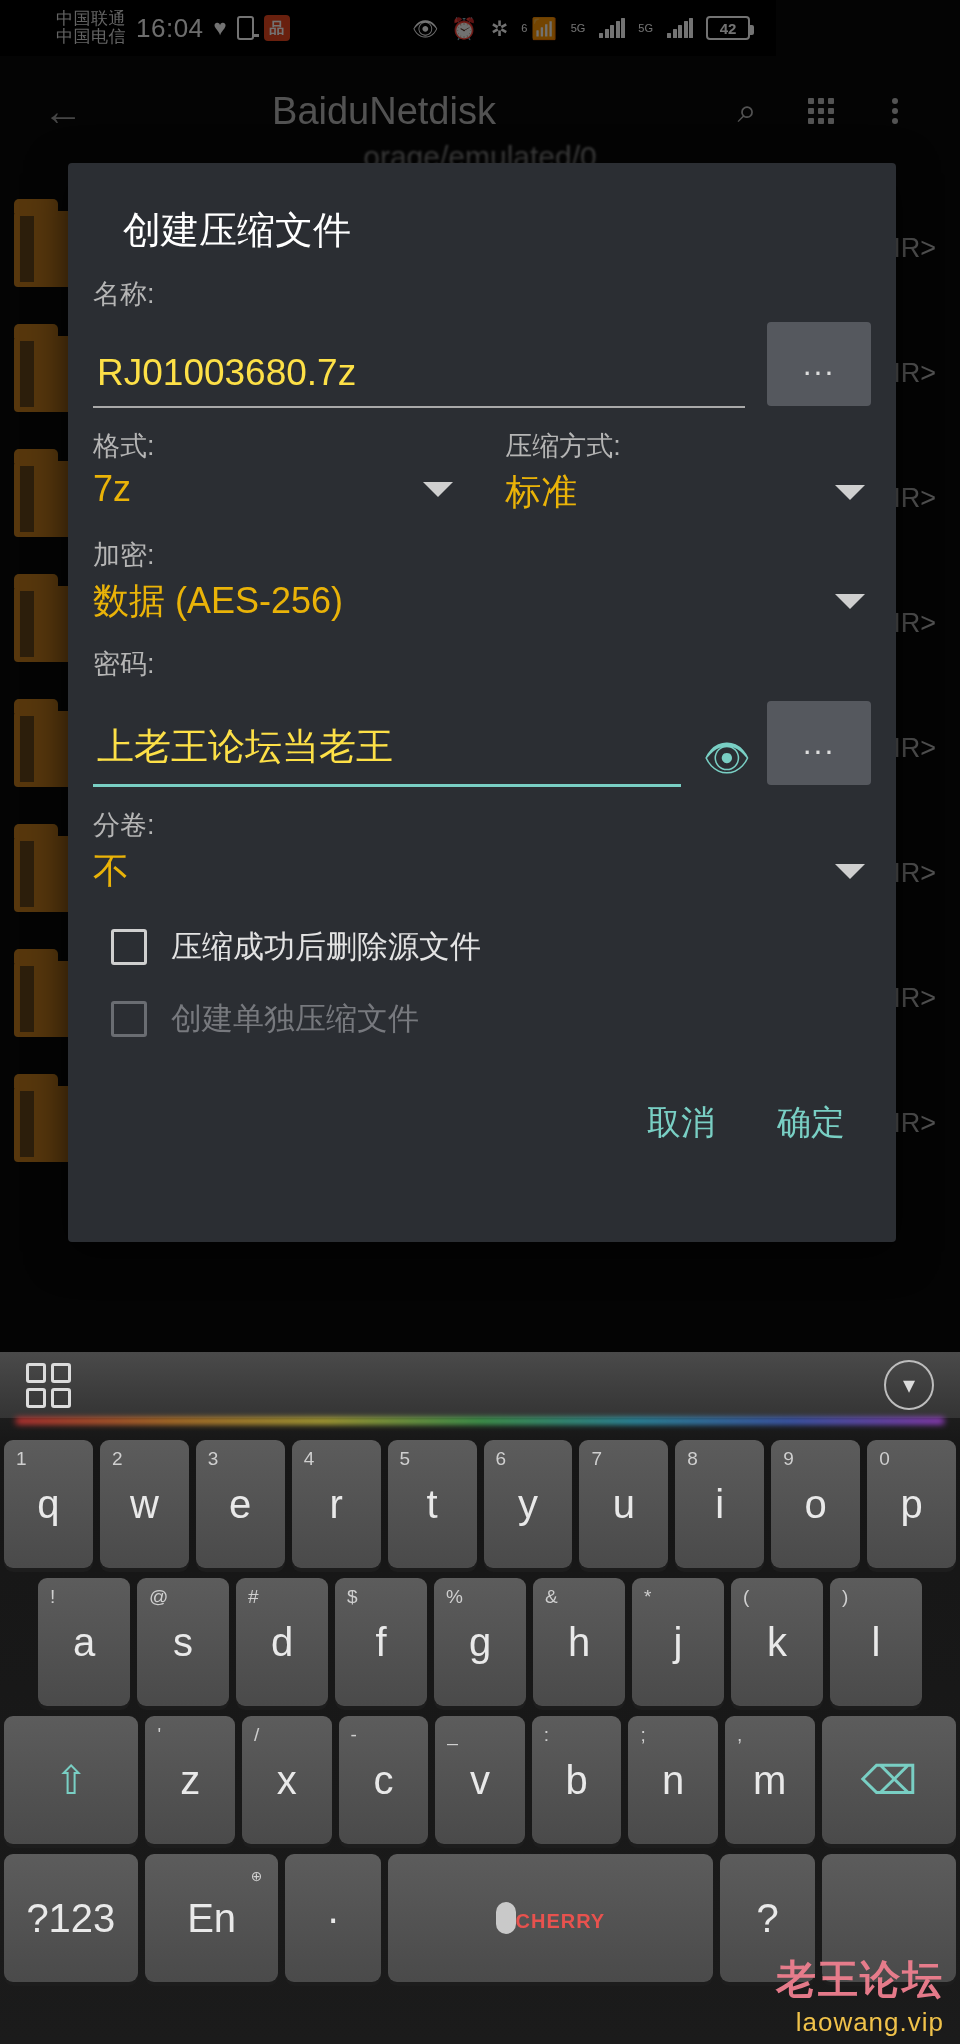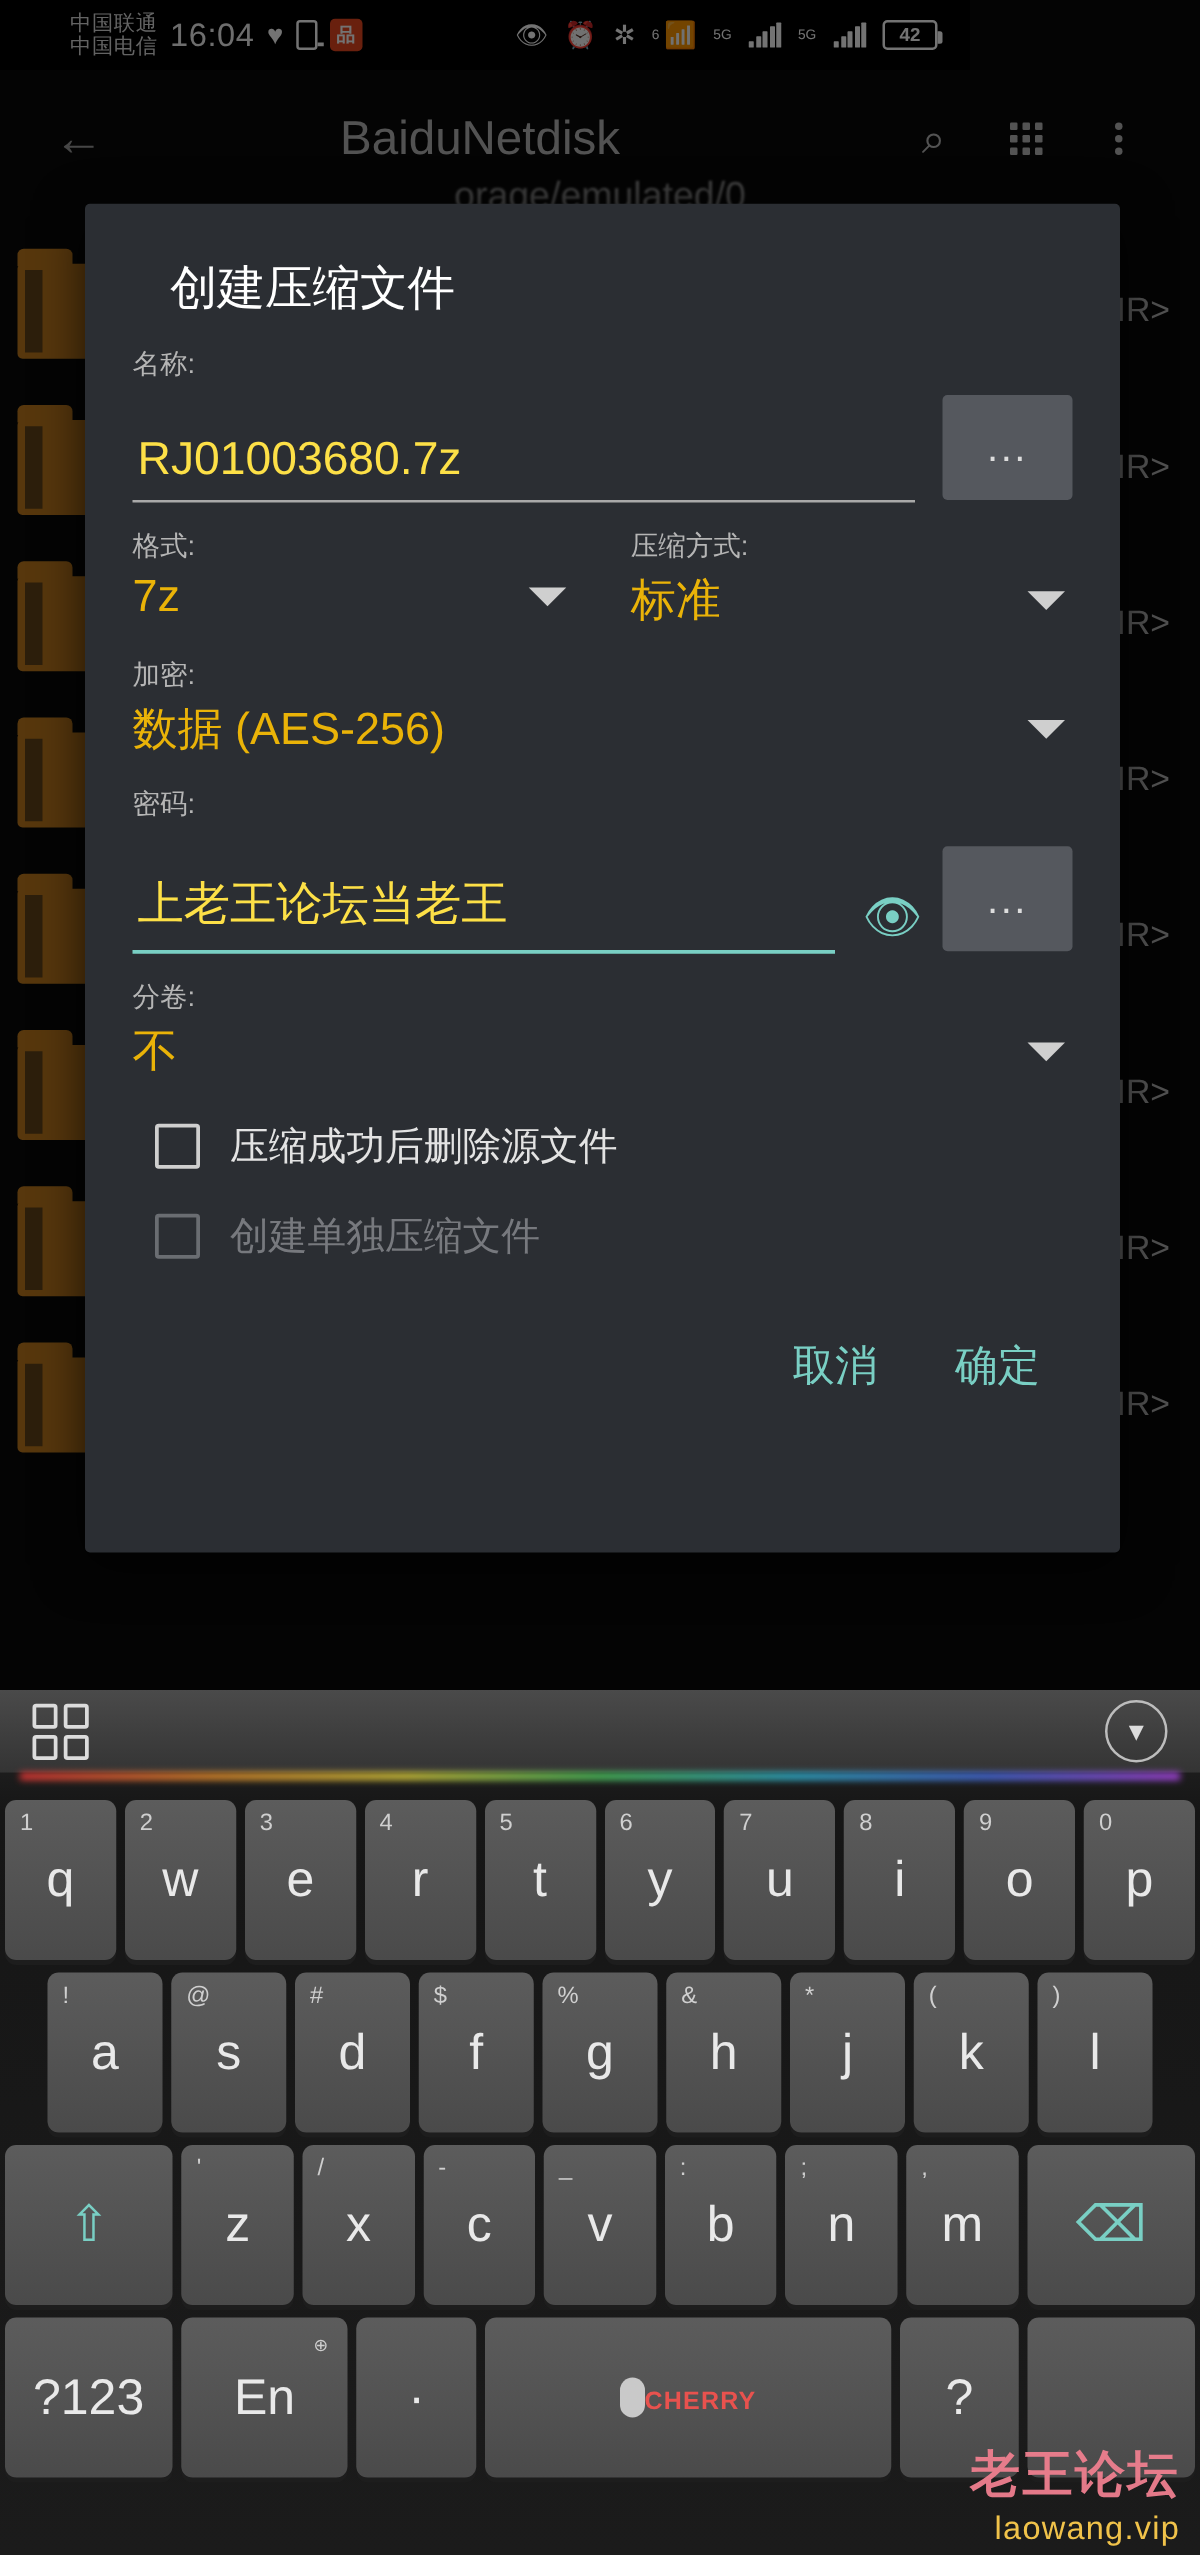--- a/index.html
+++ b/index.html
@@ -76,24 +76,24 @@
   .fname { margin-left: 24px; color: #c9c9c9; font-size: 31px; filter: blur(.6px);}
   .fdir { position:absolute; right: 24px; color:#b4b4b4; font-size: 27px;}
 
   
   .scrim { position:absolute; top:0; left:0; width:960px; height:1352px; background:rgba(0,0,0,.55); }
 
   
   .dialog {
     position: absolute; left: 68px; top: 163px; width: 828px; height: 1079px;
     background: #2b2e33; border-radius: 4px; box-shadow: 0 10px 40px rgba(0,0,0,.7);
-    padding: 0 38px;
+    padding: 0 25px;
   }
   .dlg-title { color:#fff; font-size: 38px; margin: 42px 0 0 30px; font-weight: 400; }
-  .field-label { color:#b5b5b5; font-size: 22px; margin-top: 20px; }
+  .field-label { color:#b5b5b5; font-size: 27px; margin-top: 20px; }
   .row { display:flex; align-items:flex-end; }
 
   .text-input {
     flex:1; color:#fde047; font-size: 37px; padding: 4px 2px 12px 4px;
     border-bottom: 2px solid #a9a9a9; margin-right: 22px; margin-top: 36px;
   }
   .text-input.focused { border-bottom: 3px solid #79cfc4; }
 
   .dotbtn {
     width: 104px; height: 84px; background: #55585e; border-radius: 4px;

